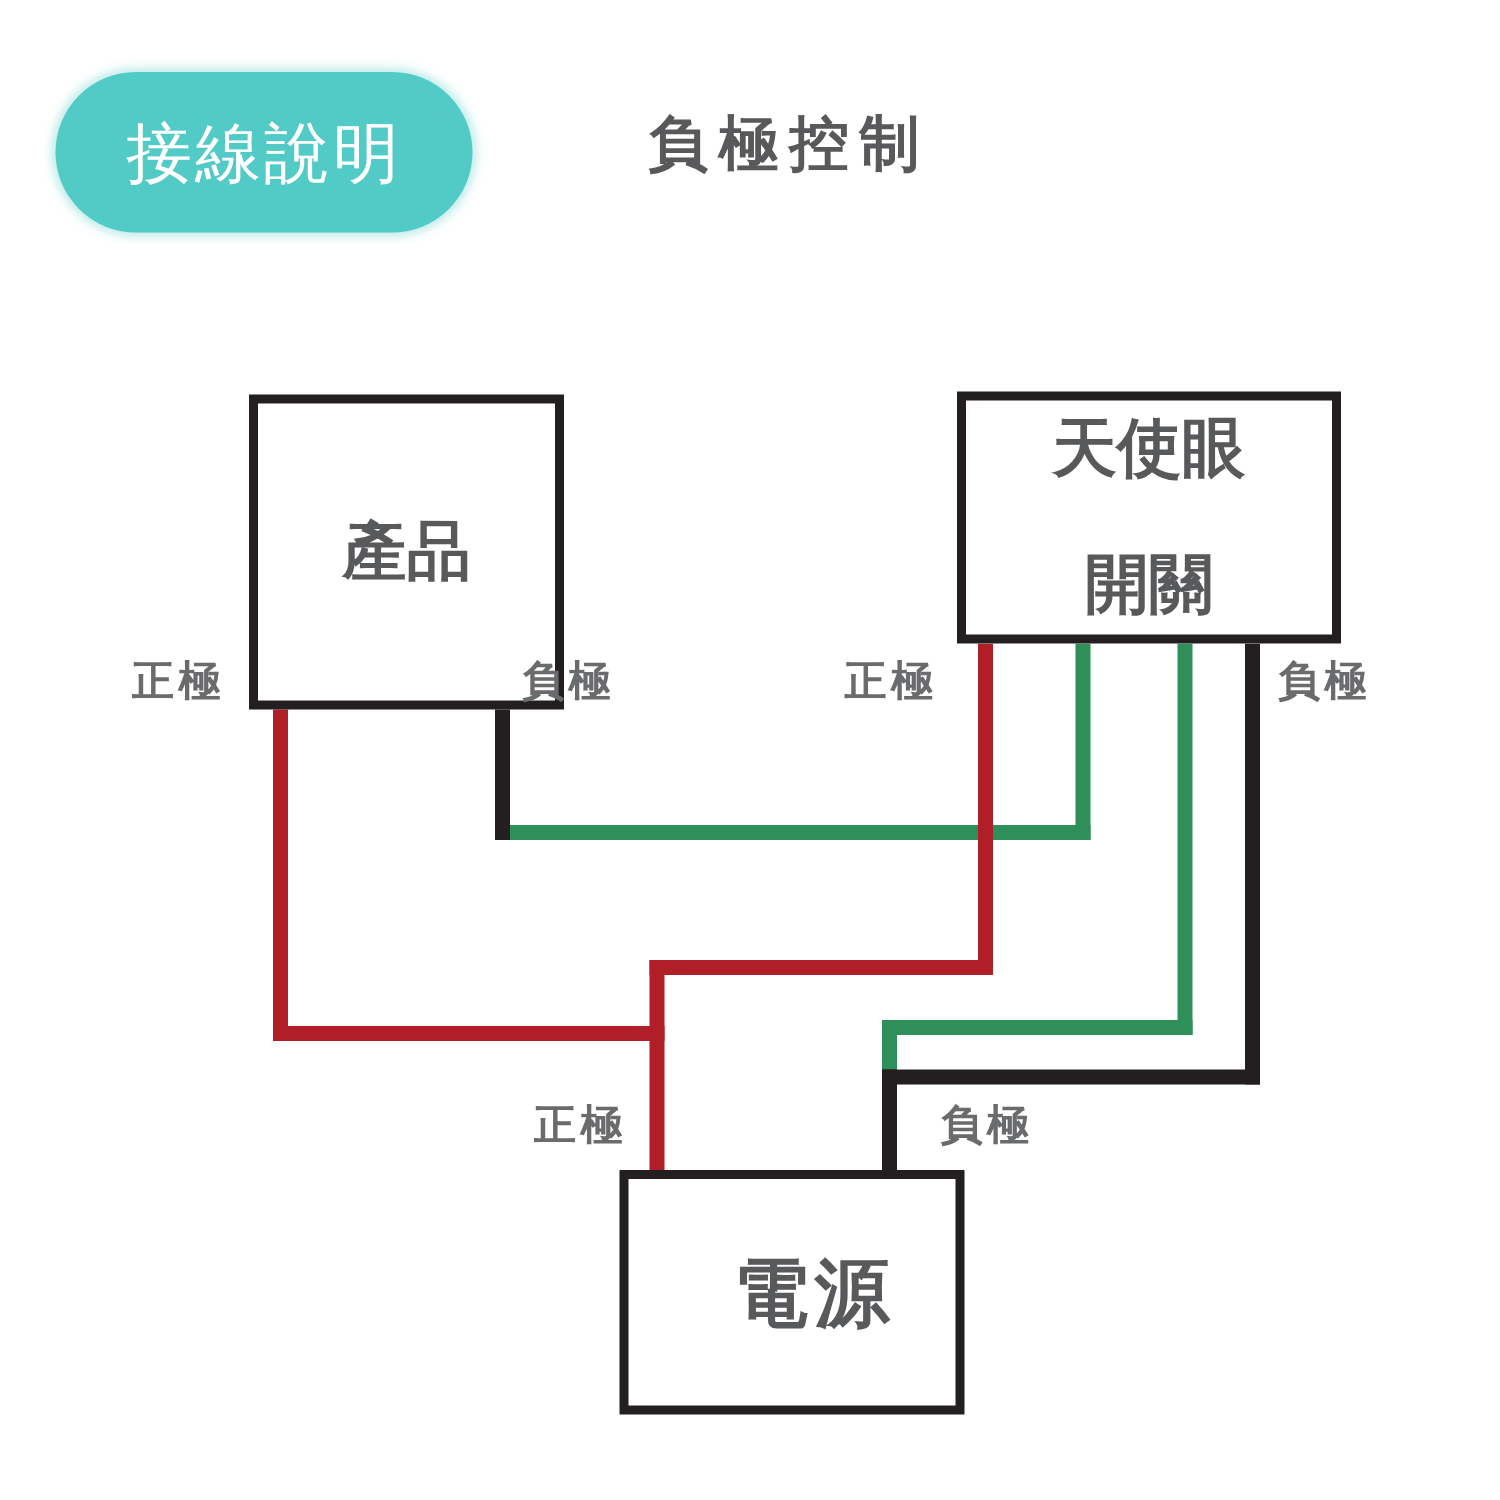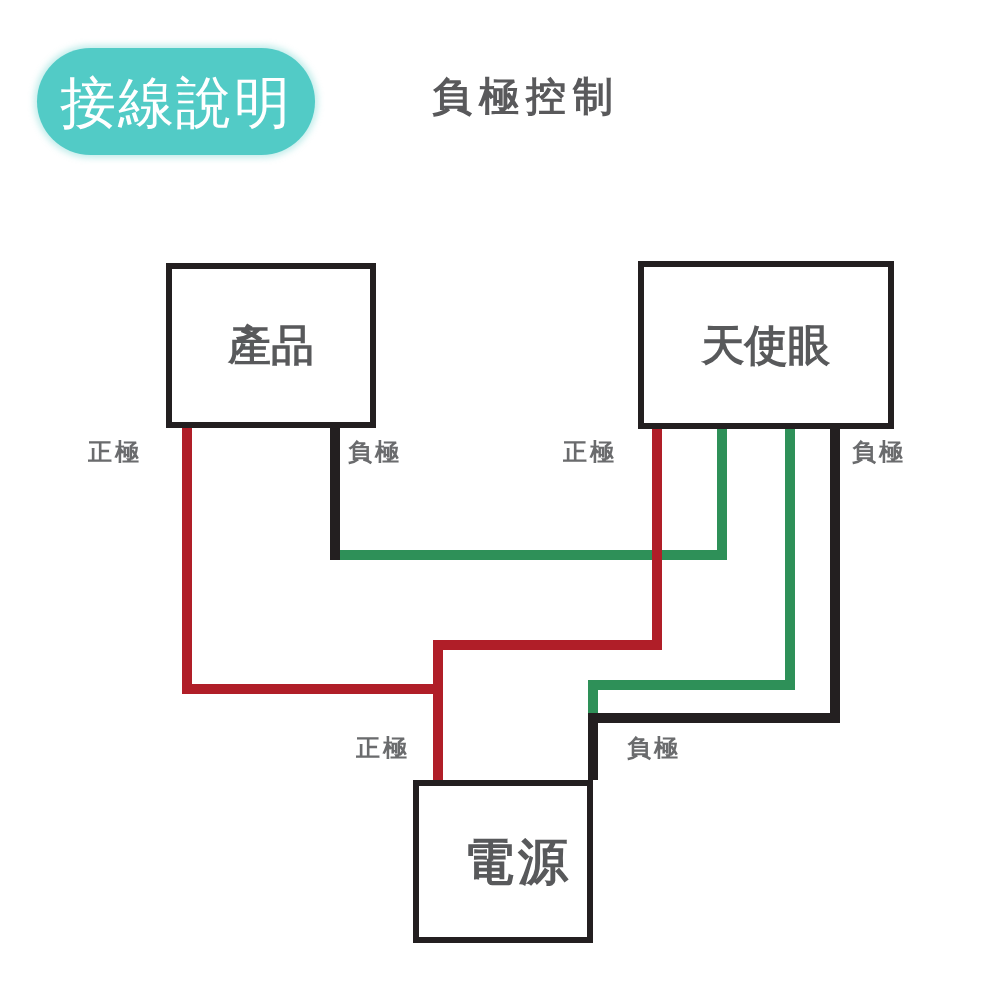--- a/index.html
+++ b/index.html
@@ -22,21 +22,21 @@
     width: 278px; height: 107px;
     background: var(--badge-bg, #52CBC6);
     border-radius: 54px;
     box-shadow: 0 0 6px 3px rgba(82, 203, 198, 0.35);
     display: flex;
     align-items: center;
     justify-content: center;
   }
   .badge-label {
     color: var(--badge-text, #ffffff);
-    font-size: 56px;
+    font-size: 44px;
     font-weight: 400;
     letter-spacing: 2px;
     line-height: 1;
     padding-top: 2px;
   }
   .page-title {
     position: absolute;
     left: 432px; top: 76px;
     color: var(--heading-text, #59595B);
     font-size: 40px;
@@ -50,23 +50,23 @@
     background: #ffffff;
     border: 6px solid var(--box-border, #231F20);
     box-sizing: border-box;
     display: flex;
     flex-direction: column;
     align-items: center;
     justify-content: center;
     text-align: center;
     z-index: 5;
   }
-  .box-product { left: 166px; top: 263px; width: 210px; height: 165px; }
+  .box-product { left: 166px; top: 263px; width: 210px; height: 210px; }
   .box-switch  { left: 638px; top: 261px; width: 256px; height: 168px; gap: 34px; }
-  .box-power   { left: 413px; top: 780px; width: 180px; height: 163px; padding-left: 30px; }
+  .box-power   { left: 413px; top: 780px; width: 230px; height: 163px; padding-left: 30px; }
   .node-title {
     color: var(--box-text, #58595B);
     font-size: 43px;
     font-weight: bold;
     line-height: 1.32;
   }
   .node-subtitle {
     color: var(--box-text, #58595B);
     font-size: 27px;
     font-weight: 500;
@@ -78,21 +78,21 @@
   .wire {
     position: absolute;
   }
   .wire.red   { background: var(--wire-positive-red, #B01E28); z-index: 4; }
   .wire.black { background: var(--wire-negative-black, #231F20); z-index: 2; }
   .wire.green { background: var(--wire-green, #2E9058); z-index: 1; }
   
   .wire-label {
     position: absolute;
     color: var(--label-text, #6A6B6D);
-    font-size: 24px;
+    font-size: 28px;
     font-weight: 600;
     letter-spacing: 3px;
     line-height: 1;
     z-index: 6;
   }
 </style>
 </head>
 <body>
 
 <div class="stage">
@@ -118,20 +118,21 @@
   <div class="wire red" style="left:652px; top:429px; width:10px; height:221px;"></div>
   <div class="wire red" style="left:433px; top:640px; width:229px; height:10px;"></div>
   <div class="wire red" style="left:433px; top:640px; width:10px; height:140px;"></div>
 
   <div class="node-box box-product">
     <div class="node-title">產品</div>
   </div>
 
   <div class="node-box box-switch">
     <div class="node-title">天使眼</div>
+    <div class="node-title">開關</div>
   </div>
 
   <div class="node-box box-power">
     <div class="node-title power-title">電源</div>
   </div>
 
   <div class="wire-label" style="left:88px;  top:440px;">正極</div>
   <div class="wire-label" style="left:348px; top:440px;">負極</div>
   <div class="wire-label" style="left:563px; top:440px;">正極</div>
   <div class="wire-label" style="left:852px; top:440px;">負極</div>

